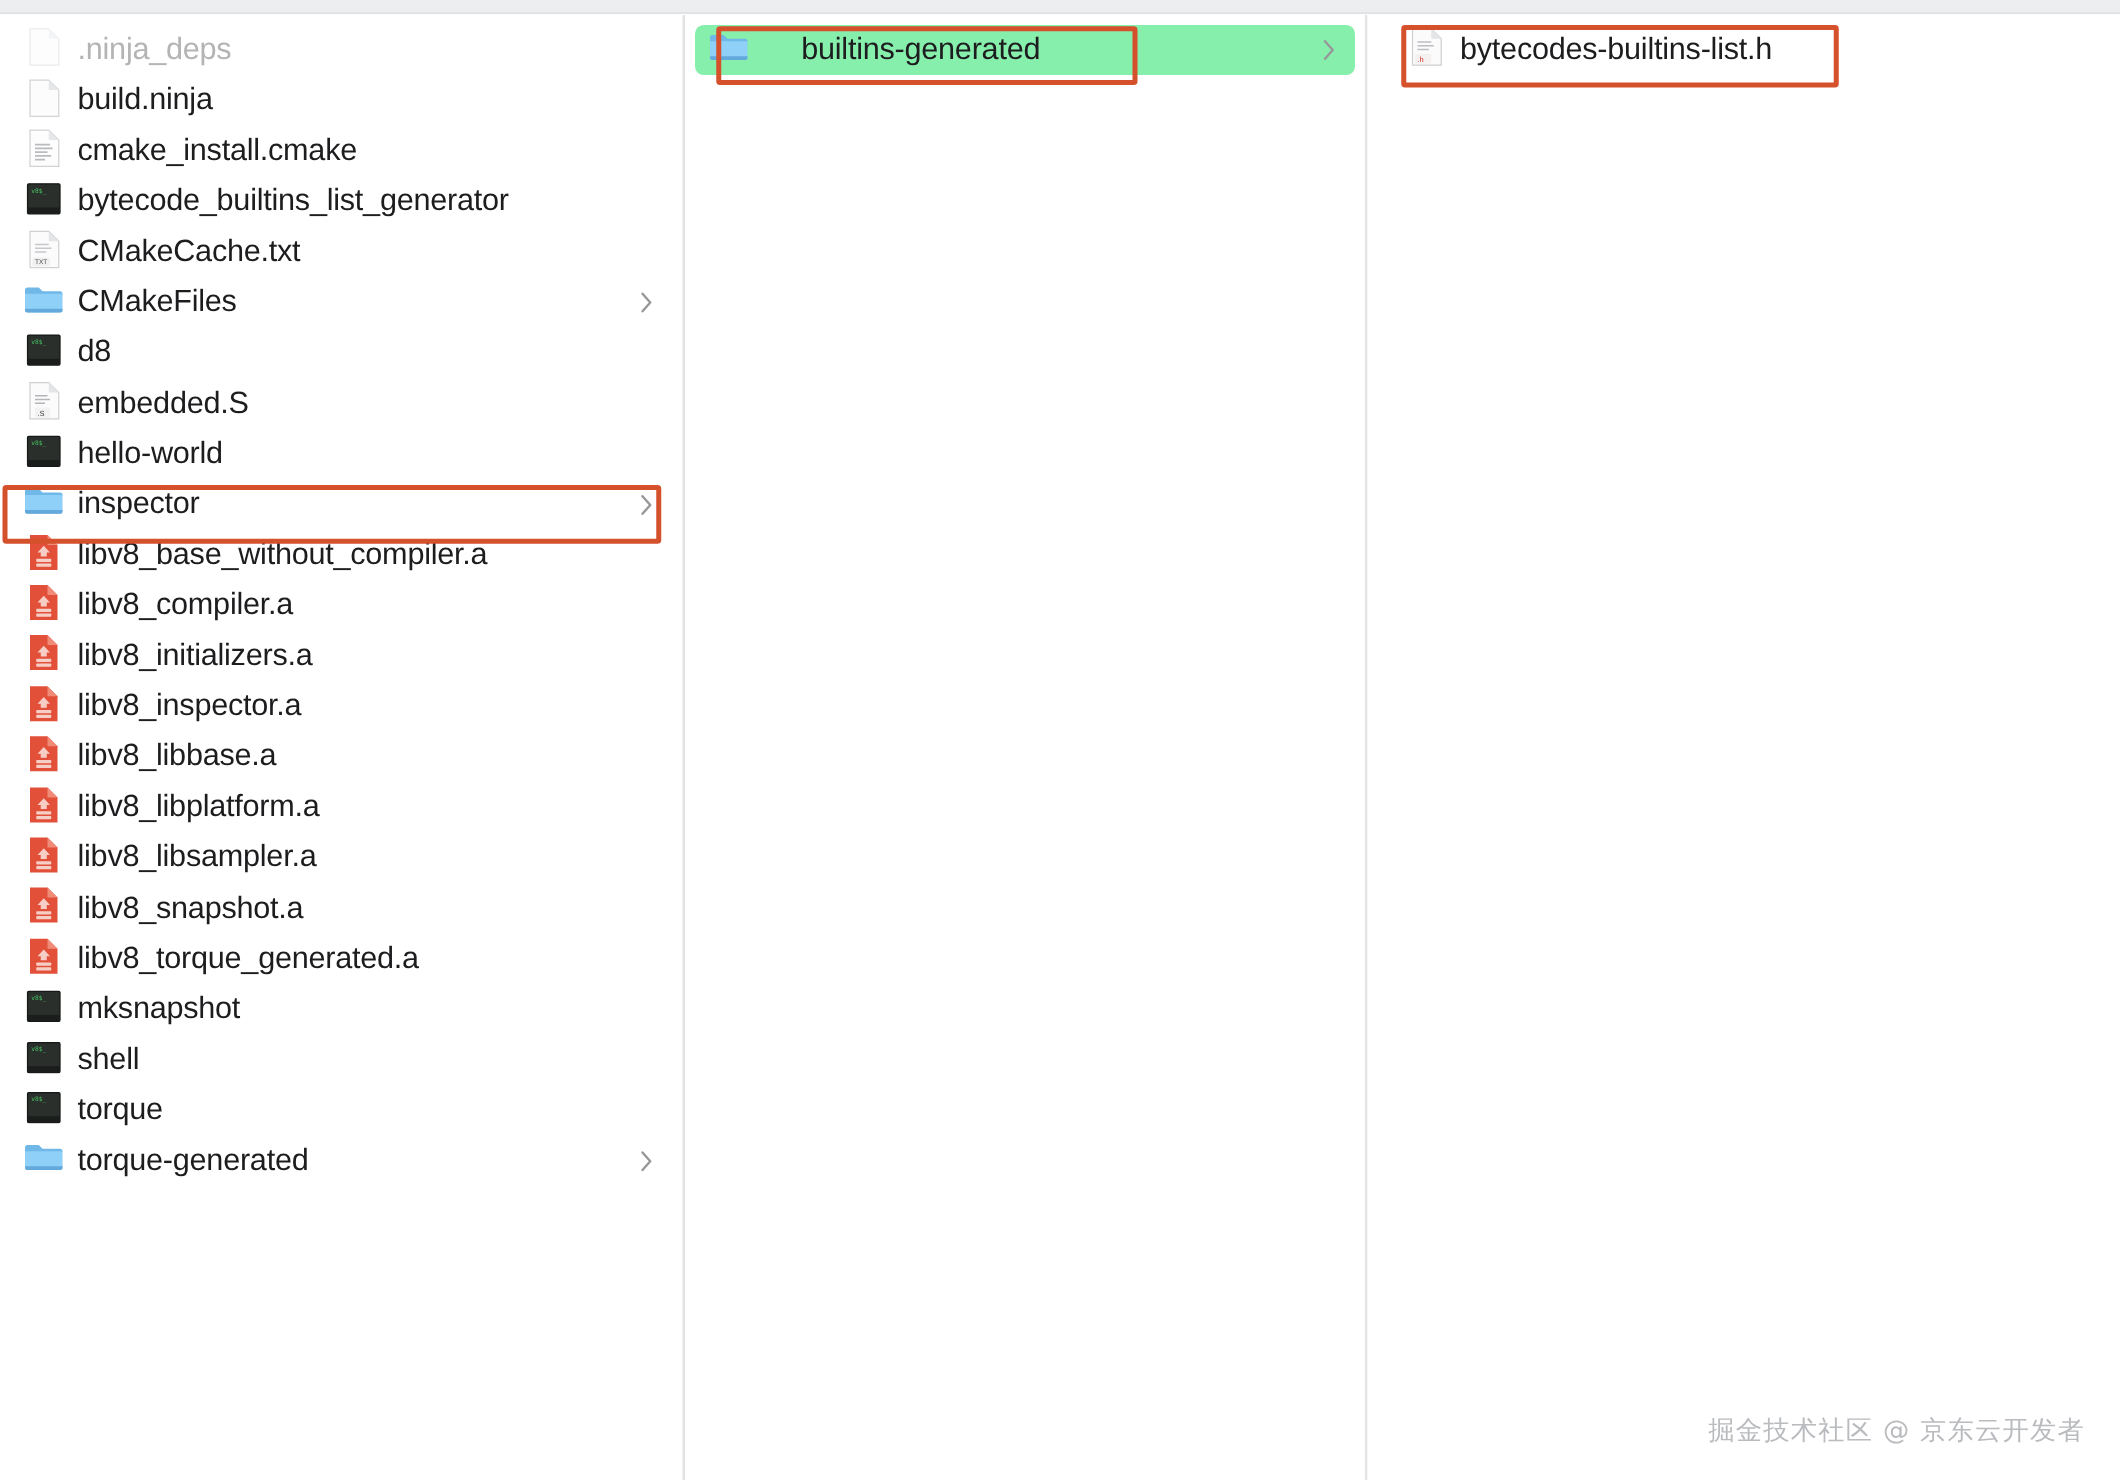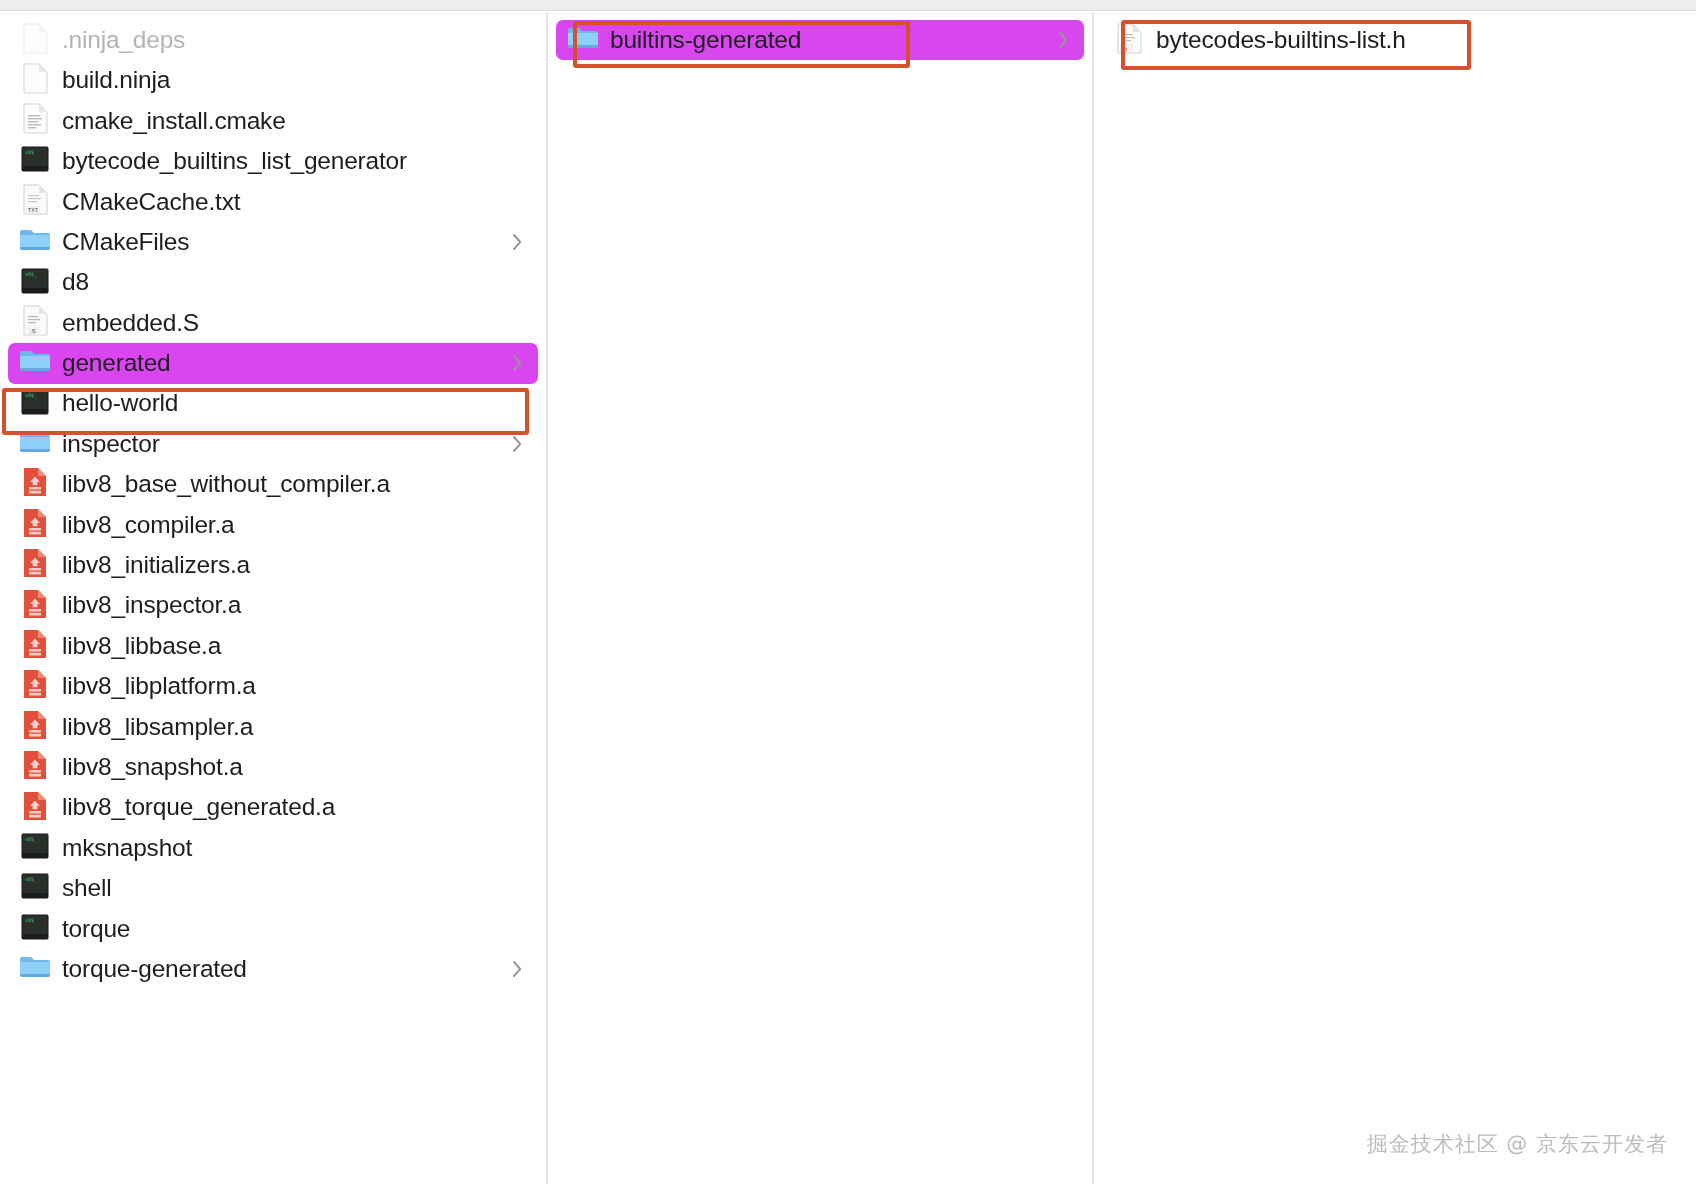--- a/index.html
+++ b/index.html
@@ -35,33 +35,33 @@
 
   .column {
     position: relative;
     height: 100%;
     background: #ffffff;
     padding-top: 8px;
     overflow: hidden;
   }
   .column.col-1 { width: 548px; border-right: 2px solid #e3e4e6; }
   .column.col-2 { width: 546px; border-right: 2px solid #e3e4e6; }
-  .column.col-3 { flex: 1 1 auto; }
+  .column.col-3 { flex: 1 1 auto; padding-left: 12px; }
 
   
   .row {
     position: relative;
     display: flex;
     align-items: center;
     height: 40.4px;
     padding: 0 14px 0 10px;
     margin: 0 8px;
     border-radius: 7px;
   }
-  .row.selected { background: #d946ef; }
+  .row.selected { background: #86efac; gap: 31px; }
   .row.dimmed .row-label { color: #b4b4b6; }
   .row.dimmed .icon { opacity: 0.45; }
 
   .icon-wrap {
     width: 34px; min-width: 34px; height: 34px;
     display: flex; align-items: center; justify-content: center;
     margin-right: 10px;
   }
   .icon { display: block; }
 
@@ -210,35 +210,20 @@
                     <rect x="5" y="11" width="10" height="1.2"></rect>
                     <rect x="5" y="14" width="12" height="1.2"></rect>
                     <rect x="5" y="17" width="8" height="1.2"></rect>
                   </g>
                   <rect x="5" y="21" width="12" height="8" rx="1" fill="#f2f2f3"></rect>
                   <text x="7" y="27.5" font-family="sans-serif" font-size="6" fill="#3b3c3e">.S</text>
                 </svg></span>
             </span>
             <span class="row-label">embedded.S</span>
           </div>
-          <div class="row selected">
-            <span class="icon-wrap">
-              <span class="icon"><svg width="32" height="26" viewBox="0 0 32 26">
-                  <path d="M1 5a2 2 0 0 1 2-2h9l3 3h14a2 2 0 0 1 2 2v1H1z" fill="#6fb8e8"></path>
-                  <path d="M1 8h30v13a2 2 0 0 1-2 2H3a2 2 0 0 1-2-2z" fill="#8ed0f7"></path>
-                  <path d="M1 20h30v1a2 2 0 0 1-2 2H3a2 2 0 0 1-2-2z" fill="#63a9db"></path>
-                </svg></span>
-            </span>
-            <span class="row-label">generated</span>
-            <span class="chevron">
-              <svg width="11" height="18" viewBox="0 0 11 18">
-                <path d="M2 2l6.2 7L2 16" fill="none" stroke="currentColor" stroke-width="1.9" stroke-linecap="round" stroke-linejoin="round"></path>
-              </svg>
-            </span>
-          </div>
           <div class="row">
             <span class="icon-wrap">
               <span class="icon"><svg width="28" height="26" viewBox="0 0 28 26">
                   <rect x="1" y="1" width="26" height="24" rx="1" fill="#2b2f2c" stroke="#151816" stroke-width="1"></rect>
                   <rect x="1" y="20" width="26" height="5" fill="#1a1d1b"></rect>
                   <text x="4" y="8" font-family="monospace" font-size="5" fill="#46c463">v8$_</text>
                 </svg></span>
             </span>
             <span class="row-label">hello-world</span>
           </div>

